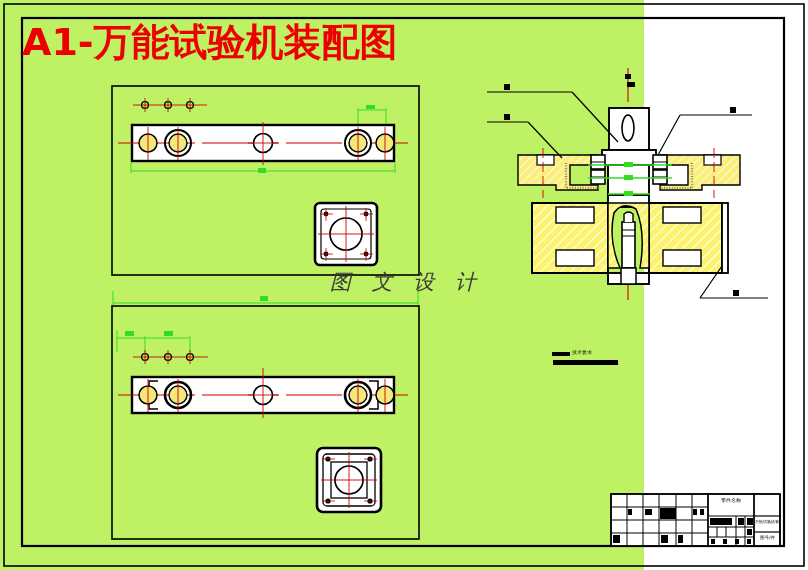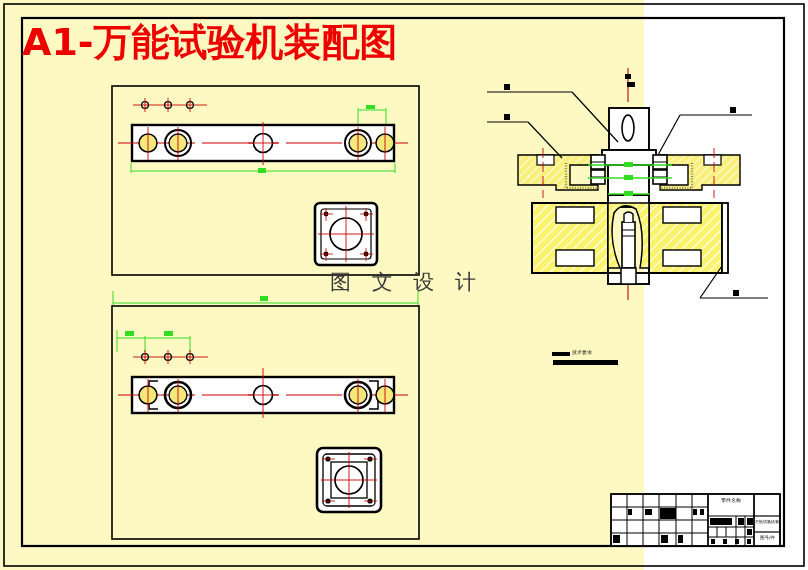--- a/index.html
+++ b/index.html
@@ -12,21 +12,21 @@
     height: 570px;
     font-family: "DejaVu Sans", "Liberation Sans", sans-serif;
     overflow: hidden;
     position: relative;
   }
   #sheet {
     position: absolute;
     left: 0; top: 0;
     width: 644px;
     height: 570px;
-    background: #fef9c3;
+    background: #bef264;
   }
   svg.layer {
     position: absolute;
     left: 0; top: 0;
     width: 808px;
     height: 570px;
     overflow: visible;
   }
   .title-text {
     position: absolute;
@@ -44,20 +44,21 @@
   .watermark {
     position: absolute;
     left: 330px;
     top: 268px;
     font-family: "DejaVu Serif", "Liberation Serif", serif;
     font-size: 21px;
     color: #3a3a3a;
     letter-spacing: 7px;
     white-space: nowrap;
     z-index: 35;
+    font-style: italic;
   }
   .note-head {
     position: absolute;
     font-family: "DejaVu Sans", "Liberation Sans", sans-serif;
     font-size: 5px;
     color: #111111;
     white-space: nowrap;
     z-index: 30;
   }
   .tb-cell {

